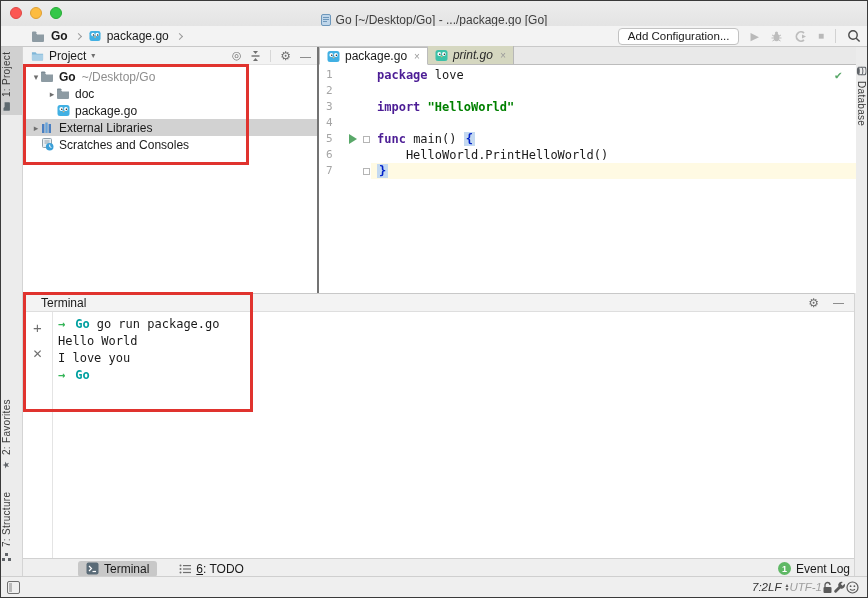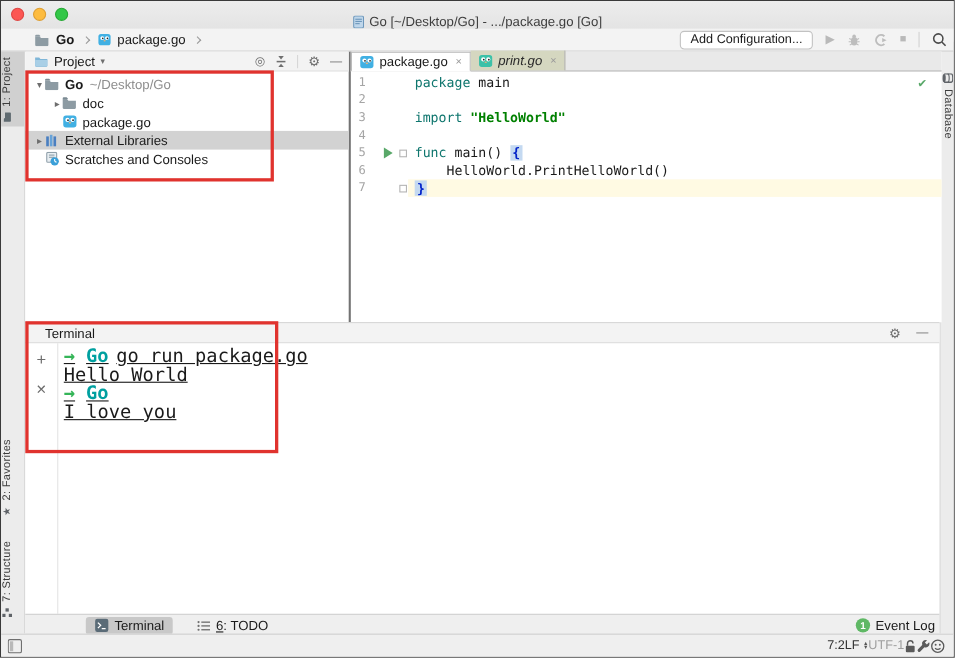--- a/index.html
+++ b/index.html
@@ -73,57 +73,57 @@
   .etab.inactive { background:#d5d7c0; border-right:1px solid #b7b7b7; color:#2a2a2a;font-style:italic; }
   .code-view { position:relative; padding-top:2px;
     font-family:"DejaVu Sans Mono","Liberation Mono",monospace; font-size:12px; }
   .cline { height:16px; display:flex; align-items:stretch; }
   .ln { width:26px; flex:none; padding-left:7px; color:#a5a5a5; font-size:11px; line-height:16px; }
   .mk { width:16px; flex:none; display:flex; align-items:center; justify-content:center; }
   .fold { width:10px; flex:none; display:flex; align-items:center; justify-content:center; }
   .fold-box { width:7px; height:7px; border:1px solid #b5b5b5; background:#fff; }
   .ctext { flex:1; white-space:pre; line-height:16px; padding-left:6px; }
   .cline.current .ctext { background:#fffae3; }
-  .kw { color:#0f766e; font-weight:normal; }
+  .kw { color:#4c1d95; font-weight:bold; }
   .str { color:#008000; font-weight:bold; }
   .brace { color:#0021c8; font-weight:bold; background:#c4d9f1; padding:0 2px; }
   .runarrow { width:0; height:0; border-left:8px solid #59a869;
     border-top:5px solid transparent; border-bottom:5px solid transparent; }
   .editor-check { position:absolute; top:3px; right:14px; color:#59a869; font-size:12px; }
   
   .terminal { position:absolute; left:22px; top:292px; right:13px; height:265px;
     background:#fff; border-top:1px solid #c8c8c8; }
   .term-header { height:18px; background:#f3f3f3; border-bottom:1px solid #dedede;
     display:flex; align-items:center; padding:0 10px 0 18px; }
   .term-header .th-icons { margin-left:auto; display:flex; gap:14px; color:#6f6f6f; }
   .term-toolbar { position:absolute; left:0; top:18px; bottom:0; width:30px;
     border-right:1px solid #e4e4e4; display:flex; flex-direction:column; align-items:center;
     padding-top:7px; gap:11px; color:#6d6d6d; }
   .term-body { position:absolute; left:35px; top:22px; right:0; bottom:0;
-    font-family:"DejaVu Sans Mono","Liberation Mono",monospace; font-size:17px;text-decoration:underline; }
+    font-family:"DejaVu Sans Mono","Liberation Mono",monospace; font-size:12px; }
   .tline { height:17px; line-height:17px; white-space:pre; }
   .p-arrow { color:#35b558; font-weight:bold; margin-right:10px; }
   .p-dir { color:#00a0a0; font-weight:bold; margin-right:7px; }
   
   .bottom-bar { position:absolute; left:22px; right:13px; top:557px; height:20px;
     background:#efefef; border-top:1px solid #d1d1d1; display:flex; align-items:center;
     padding:0 4px 0 55px; }
   .btab { display:flex; align-items:center; gap:5px; padding:1px 8px; border-radius:3px;
     margin-right:14px; font-size:12px; }
   .btab.active { background:#c8c8c8; }
   .u { text-decoration:underline; }
   .event-log { margin-left:auto; display:flex; align-items:center; gap:5px; }
   .badge { width:13px; height:13px; border-radius:50%; background:#5fb865; color:#fff;
     font-size:9px; font-weight:bold; display:flex; align-items:center; justify-content:center; }
   
   .status-bar { position:absolute; left:0; right:0; bottom:0; height:21px; background:#efefef;
     border-top:1px solid #cfcfcf; display:flex; align-items:center; padding:0 8px 0 6px;
     font-size:11.5px; color:#333; }
   .status-msg { margin-left:16px; }
-  .status-right { margin-left:auto; display:flex; align-items:center; gap:0; }
+  .status-right { margin-left:auto; display:flex; align-items:center; gap:0;font-style:italic; }
   .dim { color:#9e9e9e; }
   .updown { display:flex; flex-direction:column; line-height:4px; font-size:5px; color:#555; }
   
   .annot { position:absolute; border:3px solid #e0332e; z-index:40; pointer-events:none; }
   .annot-project { left:22px; top:63px; width:226px; height:101px; }
   .annot-terminal { left:22px; top:291px; width:230px; height:120px; }
   svg { display:block; }
 </style>
 </head>
 <body>
@@ -365,21 +365,21 @@
         <span>print.go</span>
         <span class="x">×</span>
       </div>
     </div>
     <div class="code-view">
       <span class="editor-check">✔</span>
       <div class="cline">
         <span class="ln">1</span>
         <span class="mk"></span>
           <span class="fold"></span>
-        <span class="ctext"><span class="kw">package</span><span> main</span></span>
+        <span class="ctext"><span class="kw">package</span><span> love</span></span>
       </div>
       <div class="cline">
         <span class="ln">2</span>
         <span class="mk"></span>
           <span class="fold"></span>
           <span class="ctext"></span>
       </div>
       <div class="cline">
         <span class="ln">3</span>
         <span class="mk"></span>
@@ -427,22 +427,22 @@
         <span style="font-size:11px;">—</span>
       </div>
     </div>
     <div class="term-toolbar">
       <span style="font-size:15px;">+</span>
       <span style="font-size:12px;">✕</span>
     </div>
     <div class="term-body">
       <div class="tline"><span class="p-arrow">→</span><span class="p-dir">Go</span><span>go run package.go</span></div>
       <div class="tline"><span>Hello World</span></div>
+      <div class="tline"><span>I love you</span></div>
       <div class="tline"><span class="p-arrow">→</span><span class="p-dir">Go</span></div>
-      <div class="tline"><span>I love you</span></div>
     </div>
   </div>
 
   <div class="bottom-bar">
     <div class="btab active">
       <span>
         <svg width="13" height="13" viewBox="0 0 13 13">
             <rect x="0.5" y="0.5" width="12" height="12" rx="2" fill="#5a6b77"></rect>
             <path d="M3 4 l2.5 2.5 L3 9" stroke="#fff" stroke-width="1.2" fill="none"></path>
             <line x1="6.5" y1="9.5" x2="10" y2="9.5" stroke="#fff" stroke-width="1.2"></line>

